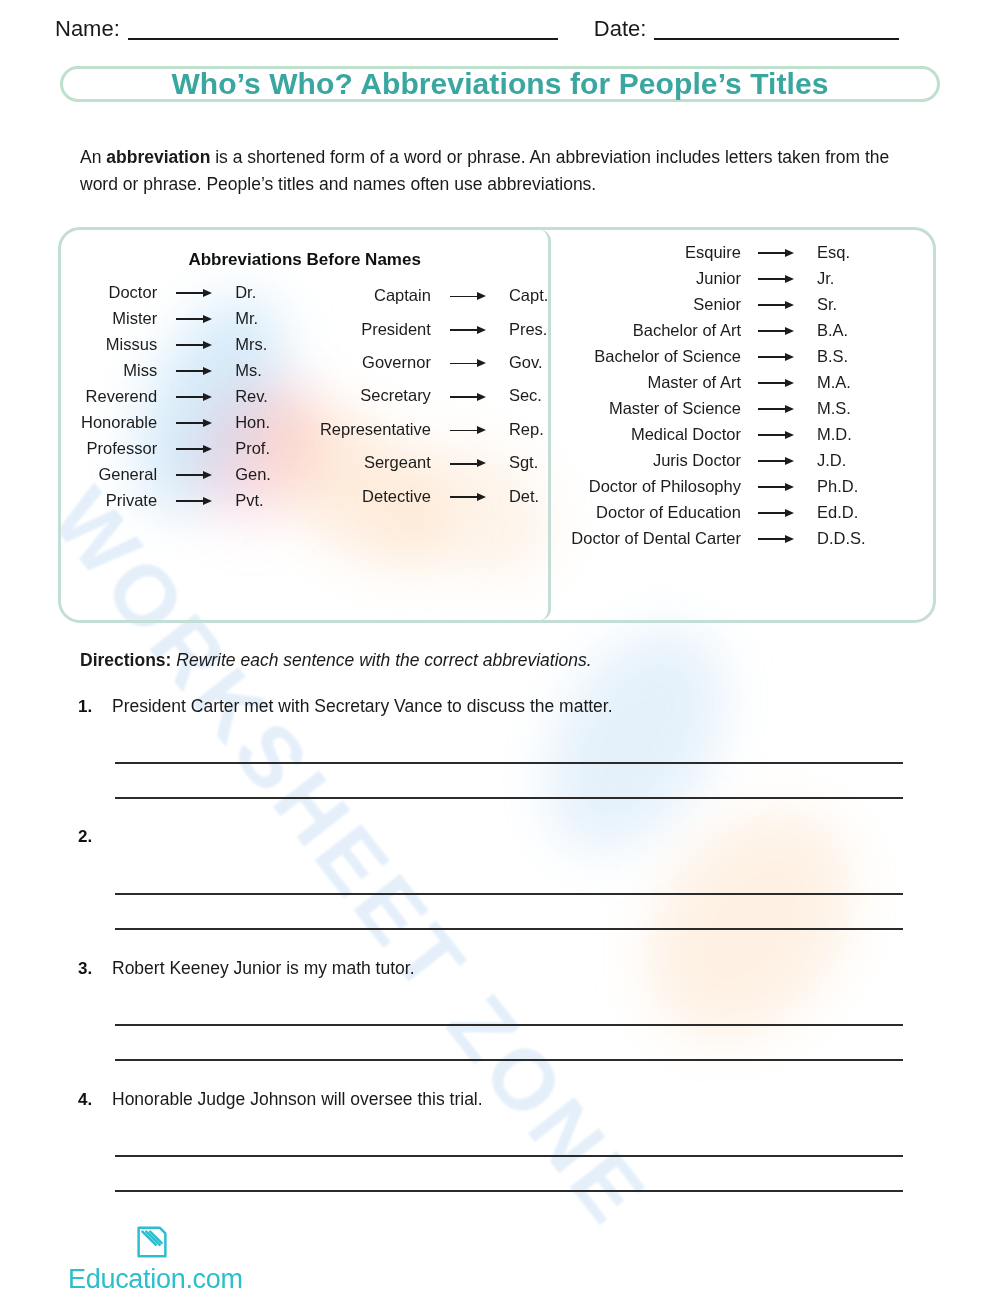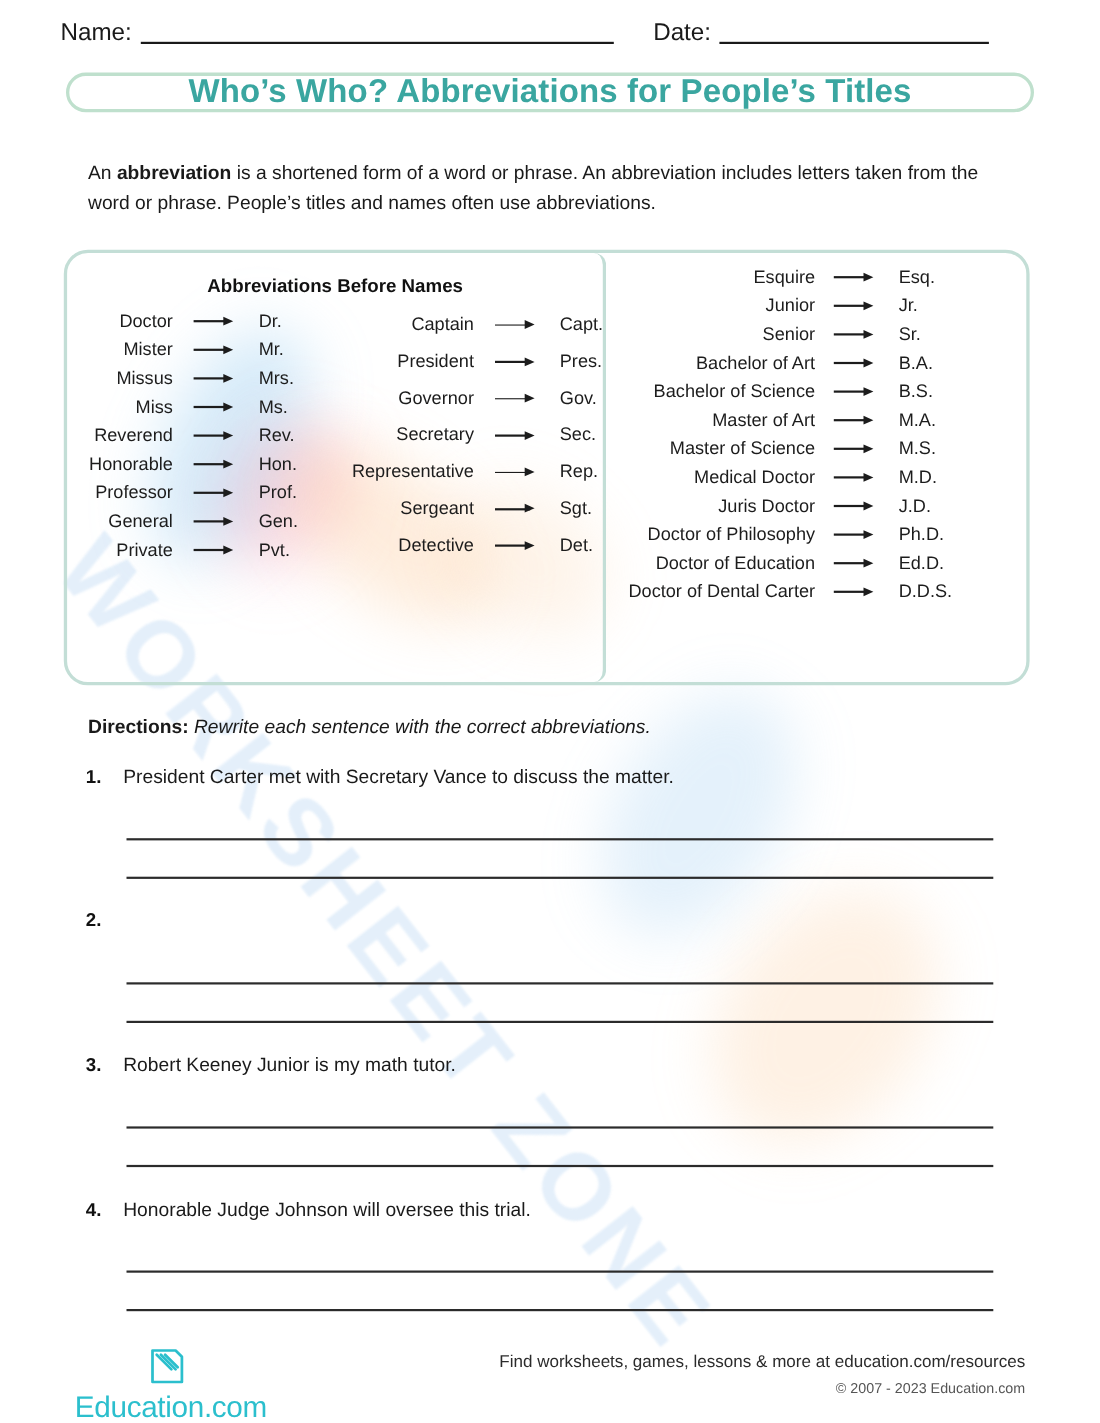--- a/index.html
+++ b/index.html
@@ -443,18 +443,14 @@
       <svg viewBox="0 0 44 44" width="42" height="42" fill="none" stroke="#2bbfcd" stroke-width="2.6" stroke-linejoin="round" stroke-linecap="round">
         <path d="M8 6 L30 6 L36 12 L36 36 L8 36 Z"></path>
         <path d="M12 10 L26 24"></path>
         <path d="M16 10 L30 24"></path>
         <path d="M20 10 L32 22"></path>
       </svg>
     </span>
     <span class="logo-text">Education.com</span>
   </div>
 
-  <div class="footer-right">
-    <div class="footer-line1">Find worksheets, games, lessons &amp; more at education.com/resources</div>
-    <div class="footer-line2">© 2007 - 2023 Education.com</div>
-  </div>
 
 </div>
 
 </body></html>

